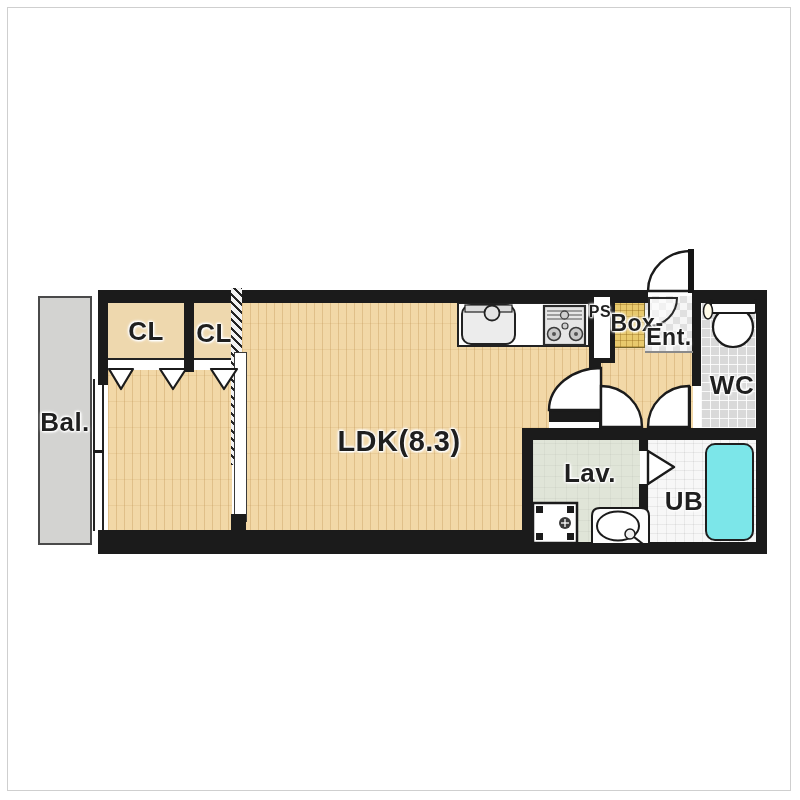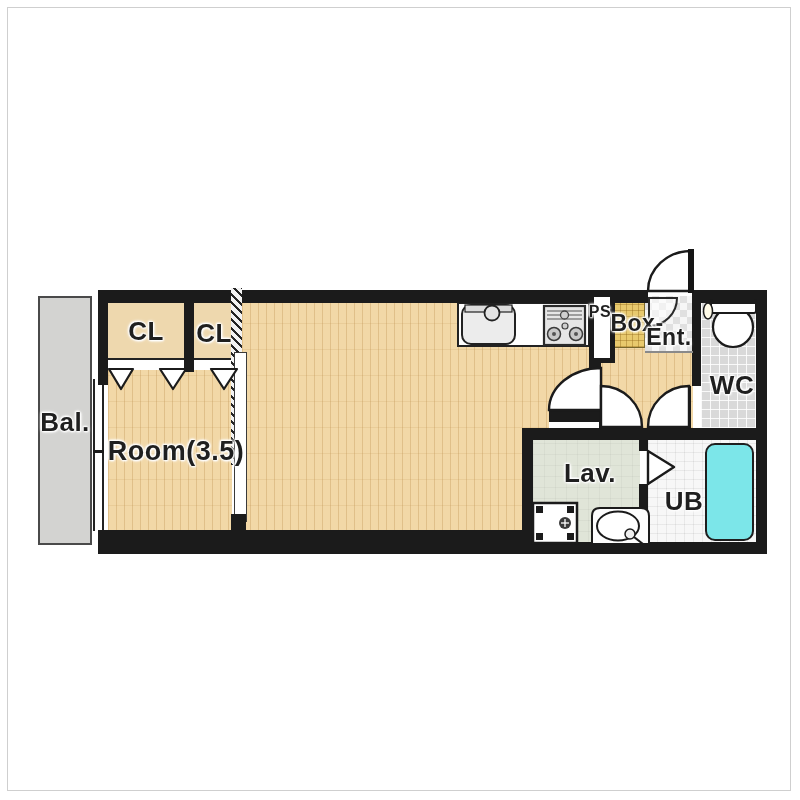--- a/index.html
+++ b/index.html
@@ -148,20 +148,20 @@
       <path d="M592,544 L592,516 Q592,508 600,508 L641,508 Q649,508 649,516 L649,544 Z" fill="#fdfdfd" stroke="#1b1b1b" stroke-width="2"></path>
       <ellipse cx="618" cy="526" rx="21" ry="14.5" fill="#ffffff" stroke="#1b1b1b" stroke-width="2"></ellipse>
       <circle cx="630" cy="534" r="5" fill="#eeeeee" stroke="#1b1b1b" stroke-width="1.5"></circle>
       <line x1="634" y1="537" x2="643" y2="544" stroke="#1b1b1b" stroke-width="2.2"></line>
     </g>
   </svg>
 
   <div class="lbl" style="left:65px;top:422px;font-size:26px">Bal.</div>
   <div class="lbl" style="left:146px;top:331px;font-size:26px">CL</div>
   <div class="lbl" style="left:214px;top:333px;font-size:26px">CL</div>
-  <div class="lbl" style="left:176px;top:451px;font-size:27px;font-weight:600">Room(3.5)</div>
+  <div class="lbl" style="left:399px;top:441px;font-size:29px;font-weight:600">LDK(8.3)</div>
   <div class="lbl" style="left:600px;top:312px;font-size:16px">PS</div>
   <div class="lbl" style="left:637px;top:323px;font-size:23px">Box-</div>
   <div class="lbl" style="left:669px;top:337px;font-size:23px">Ent.</div>
   <div class="lbl" style="left:732px;top:385px;font-size:26px">WC</div>
   <div class="lbl" style="left:590px;top:473px;font-size:26px">Lav.</div>
   <div class="lbl" style="left:684px;top:501px;font-size:26px">UB</div>
 </div>
 
 </body></html>

